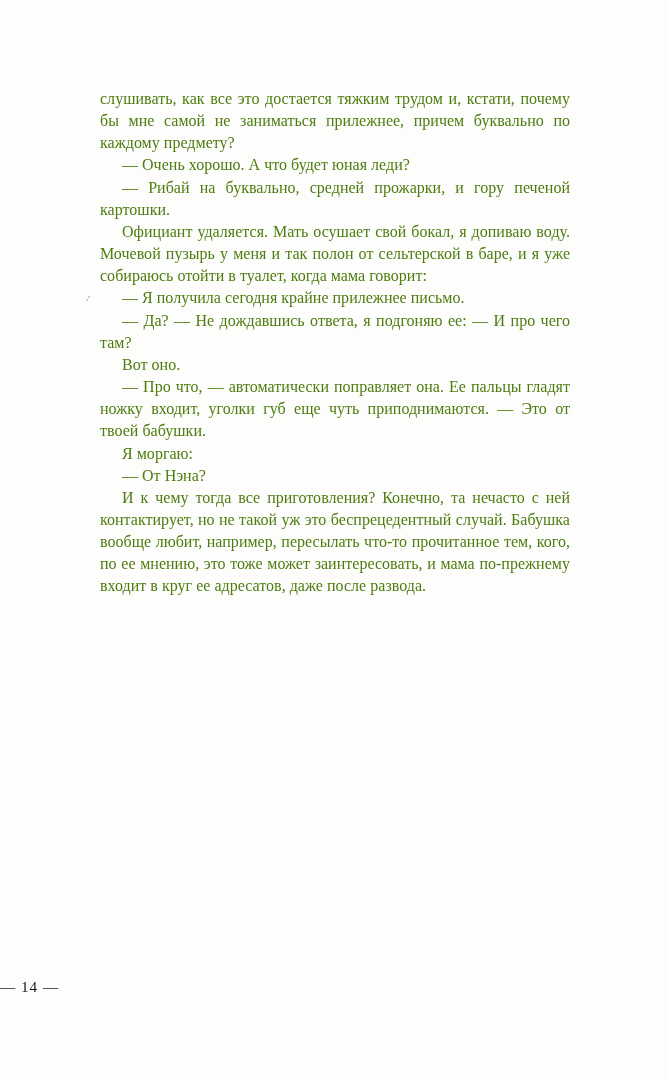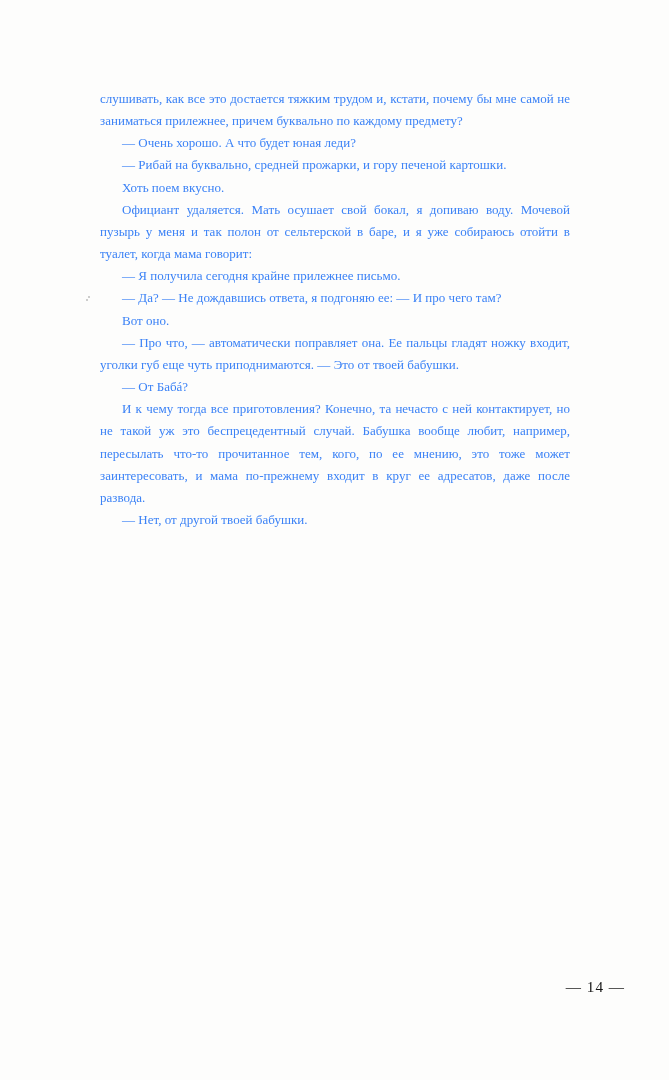--- a/index.html
+++ b/index.html
@@ -24,40 +24,40 @@
     background: #fdfdfc;
   }
   .text-block {
     position: absolute;
     left: 100px;
     top: 88px;
     width: 470px;
   }
   p.para {
     margin: 0;
-    font-size: 13px;
+    font-size: 16px;
     line-height: 22.15px;
     text-align: justify;
     text-justify: inter-word;
     hyphens: manual;
-    color: #3b82f6;
+    color: #4d7c0f;
     letter-spacing: 0.02px;
   }
   p.indent {
     text-indent: 22px;
   }
   p.noindent {
     text-indent: 0;
   }
   .folio {
     position: absolute;
     left: 0;
     top: 978px;
     width: 625px;
-    text-align: right;
+    text-align: left;
     font-size: 15.2px;
     color: #141414;
     letter-spacing: 1px;
   }
   .speck {
     position: absolute;
     width: 2px;
     height: 2px;
     background: #bdbdbd;
     border-radius: 50%;
@@ -67,25 +67,24 @@
 <body>
 
 <div class="page">
   <div class="speck" style="left:86px; top:299px;"></div>
   <div class="speck" style="left:88px; top:296px;"></div>
 
   <div class="text-block">
     <p class="para noindent">слушивать, как все это достается тяжким трудом и, кстати, почему бы мне самой не заниматься прилежнее, причем буквально по каждому предмету?</p>
     <p class="para indent">— Очень хорошо. А что будет юная леди?</p>
     <p class="para indent">— Рибай на буквально, средней прожарки, и гору печеной картошки.</p>
-    <p class="para indent">Хоть поем вкусно.</p>
     <p class="para indent">Официант удаляется. Мать осушает свой бокал, я допиваю воду. Мочевой пузырь у меня и так полон от сельтерской в баре, и я уже собираюсь отойти в туалет, когда мама говорит:</p>
     <p class="para indent">— Я получила сегодня крайне прилежнее письмо.</p>
     <p class="para indent">— Да? — Не дождавшись ответа, я подгоняю ее: — И про чего там?</p>
     <p class="para indent">Вот оно.</p>
     <p class="para indent">— Про что, — автоматически поправляет она. Ее пальцы гладят ножку входит, уголки губ еще чуть приподнимаются. — Это от твоей бабушки.</p>
-    <p class="para indent">— От Бабá?</p>
+    <p class="para indent">Я моргаю:</p>
+    <p class="para indent">— От Нэна?</p>
     <p class="para indent">И к чему тогда все приготовления? Конечно, та нечасто с ней контактирует, но не такой уж это беспрецедентный случай. Бабушка вообще любит, например, пересылать что-то прочитанное тем, кого, по ее мнению, это тоже может заинтересовать, и мама по-прежнему входит в круг ее адресатов, даже после развода.</p>
-    <p class="para indent">— Нет, от другой твоей бабушки.</p>
   </div>
 
   <div class="folio">— 14 —</div>
 </div>
 
 </body></html>

